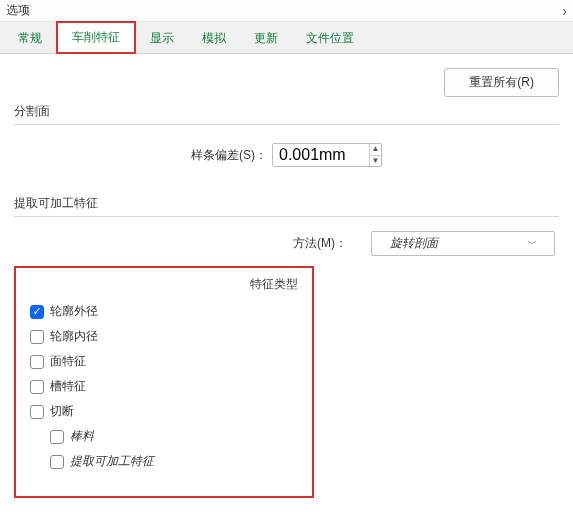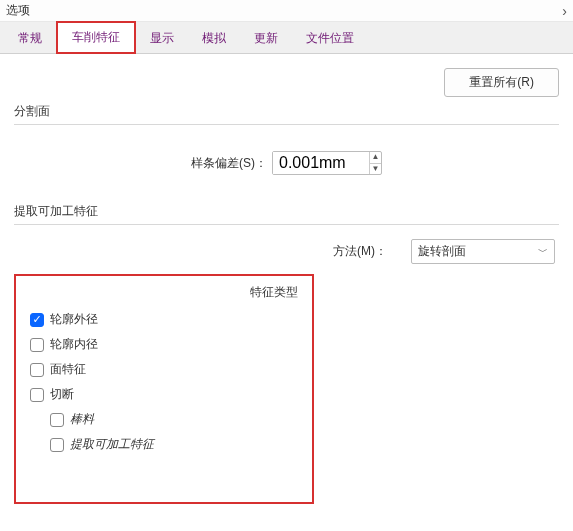--- a/index.html
+++ b/index.html
@@ -26,21 +26,21 @@
   .tabs {
     display: flex;
     align-items: flex-end;
     background: #f0f0f0;
     border-bottom: 1px solid #d0d0d0;
     padding: 2px 4px 0 4px;
     height: 32px;
   }
   .tab {
     padding: 6px 14px;
-    color: #701a75;
+    color: #15803d;
     cursor: pointer;
   }
   .tab.active {
     background: #ffffff;
     border: 2px solid #d63030;
     border-bottom: 2px solid #d63030;
     position: relative;
     top: 1px;
   }
   .content {
@@ -67,21 +67,21 @@
   .group-line {
     border: none;
     border-top: 1px solid #d8d8d8;
     margin: 4px 0 14px 0;
   }
   .spline-row {
     display: flex;
     align-items: center;
     justify-content: center;
     gap: 5px;
-    margin: 26px 0 28px 0;
+    margin: 18px 0 28px 0;
   }
   .num-input {
     display: flex;
     align-items: stretch;
     border: 1px solid #bcbcbc;
     border-radius: 2px;
     width: 110px;
     height: 24px;
     background: #fff;
   }
@@ -111,27 +111,28 @@
     display: flex;
     align-items: center;
     justify-content: flex-end;
     gap: 24px;
     margin-bottom: 10px;
     padding-right: 4px;
   }
   .select {
     border: 1px solid #bcbcbc;
     border-radius: 2px;
-    padding: 3px 6px;
-    width: 144px;
+    padding: 3px 18px;
+    width: 184px;
     display: flex;
     justify-content: space-between;
     align-items: center;
     background: #fff;
     cursor: pointer;
+    font-style: italic;
   }
   .select .arrow { font-size: 10px; color: #555; }
   .feature-box {
     border: 2px solid #d63030;
     padding: 8px 14px 18px 14px;
     width: 300px;
     min-height: 230px;
     position: relative;
     text-align: right;
   }
@@ -223,20 +224,24 @@
       <div class="chk-row">
         <span class="chk"></span>
         <span>轮廓内径</span>
       </div>
       <div class="chk-row">
         <span class="chk"></span>
         <span>面特征</span>
       </div>
       <div class="chk-row">
         <span class="chk"></span>
+        <span>槽特征</span>
+      </div>
+      <div class="chk-row">
+        <span class="chk"></span>
         <span>切断</span>
       </div>
       <div class="chk-row indent">
         <span class="chk"></span>
         <span>棒料</span>
       </div>
       <div class="chk-row indent">
         <span class="chk"></span>
         <span>提取可加工特征</span>
       </div>

